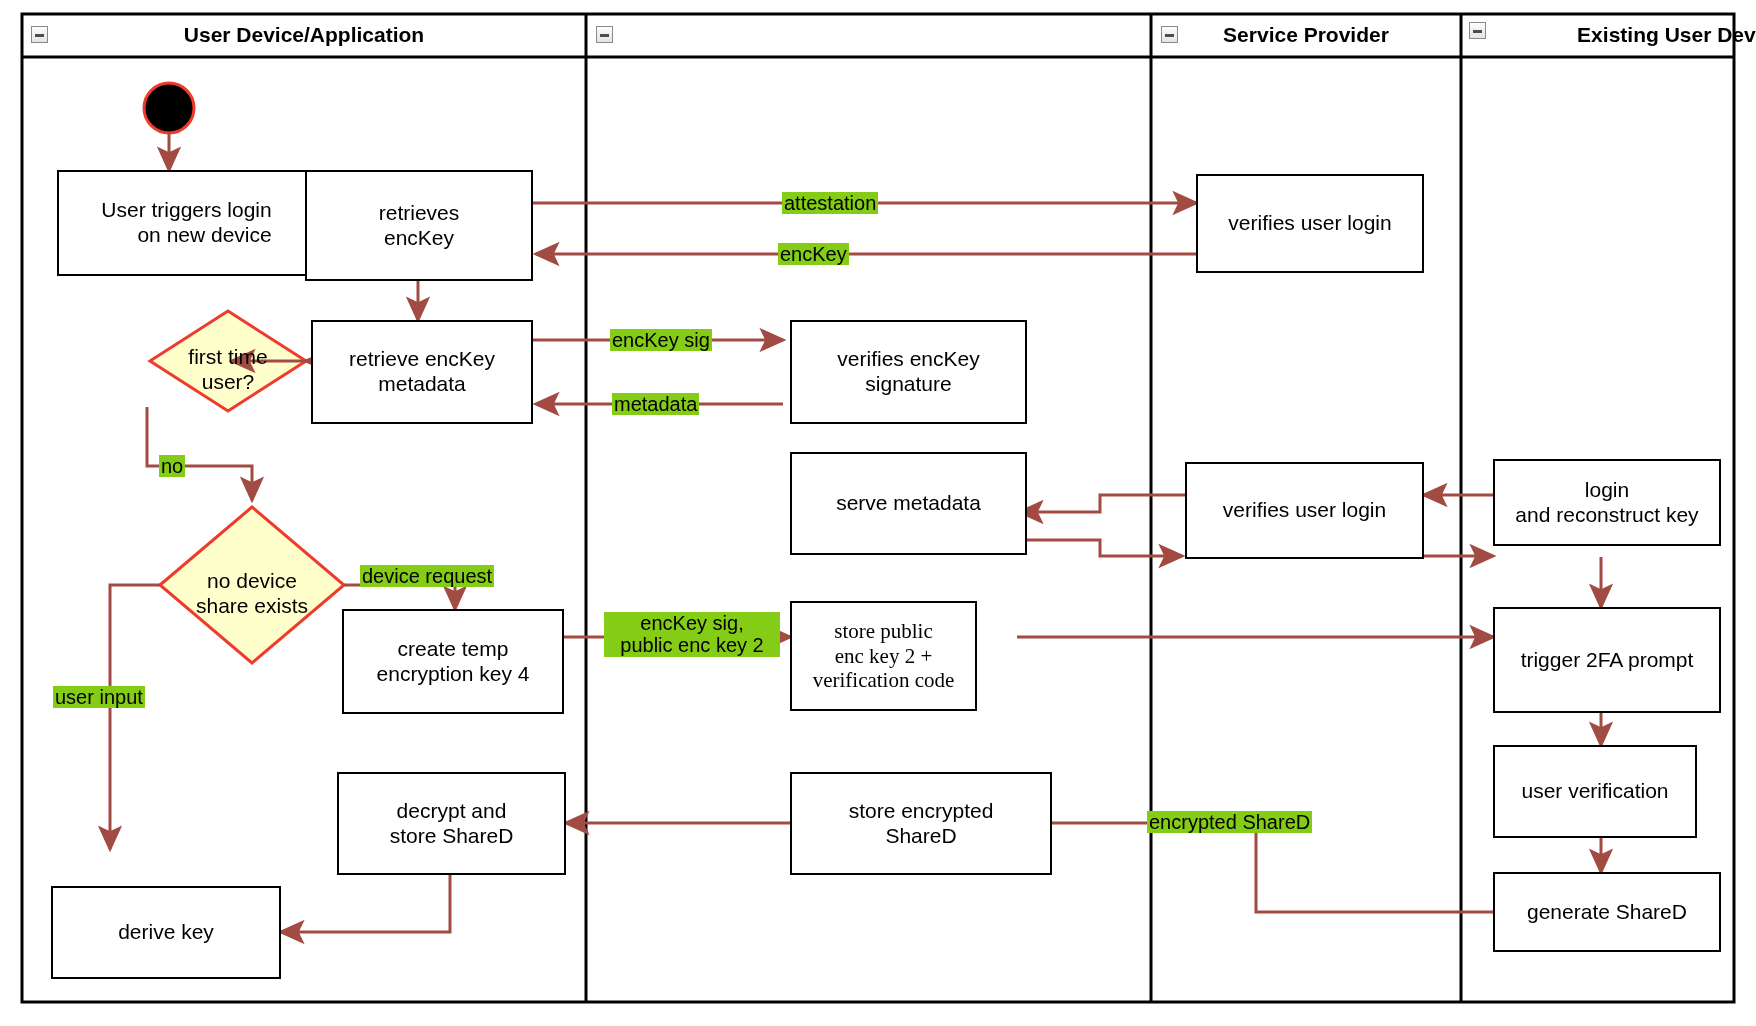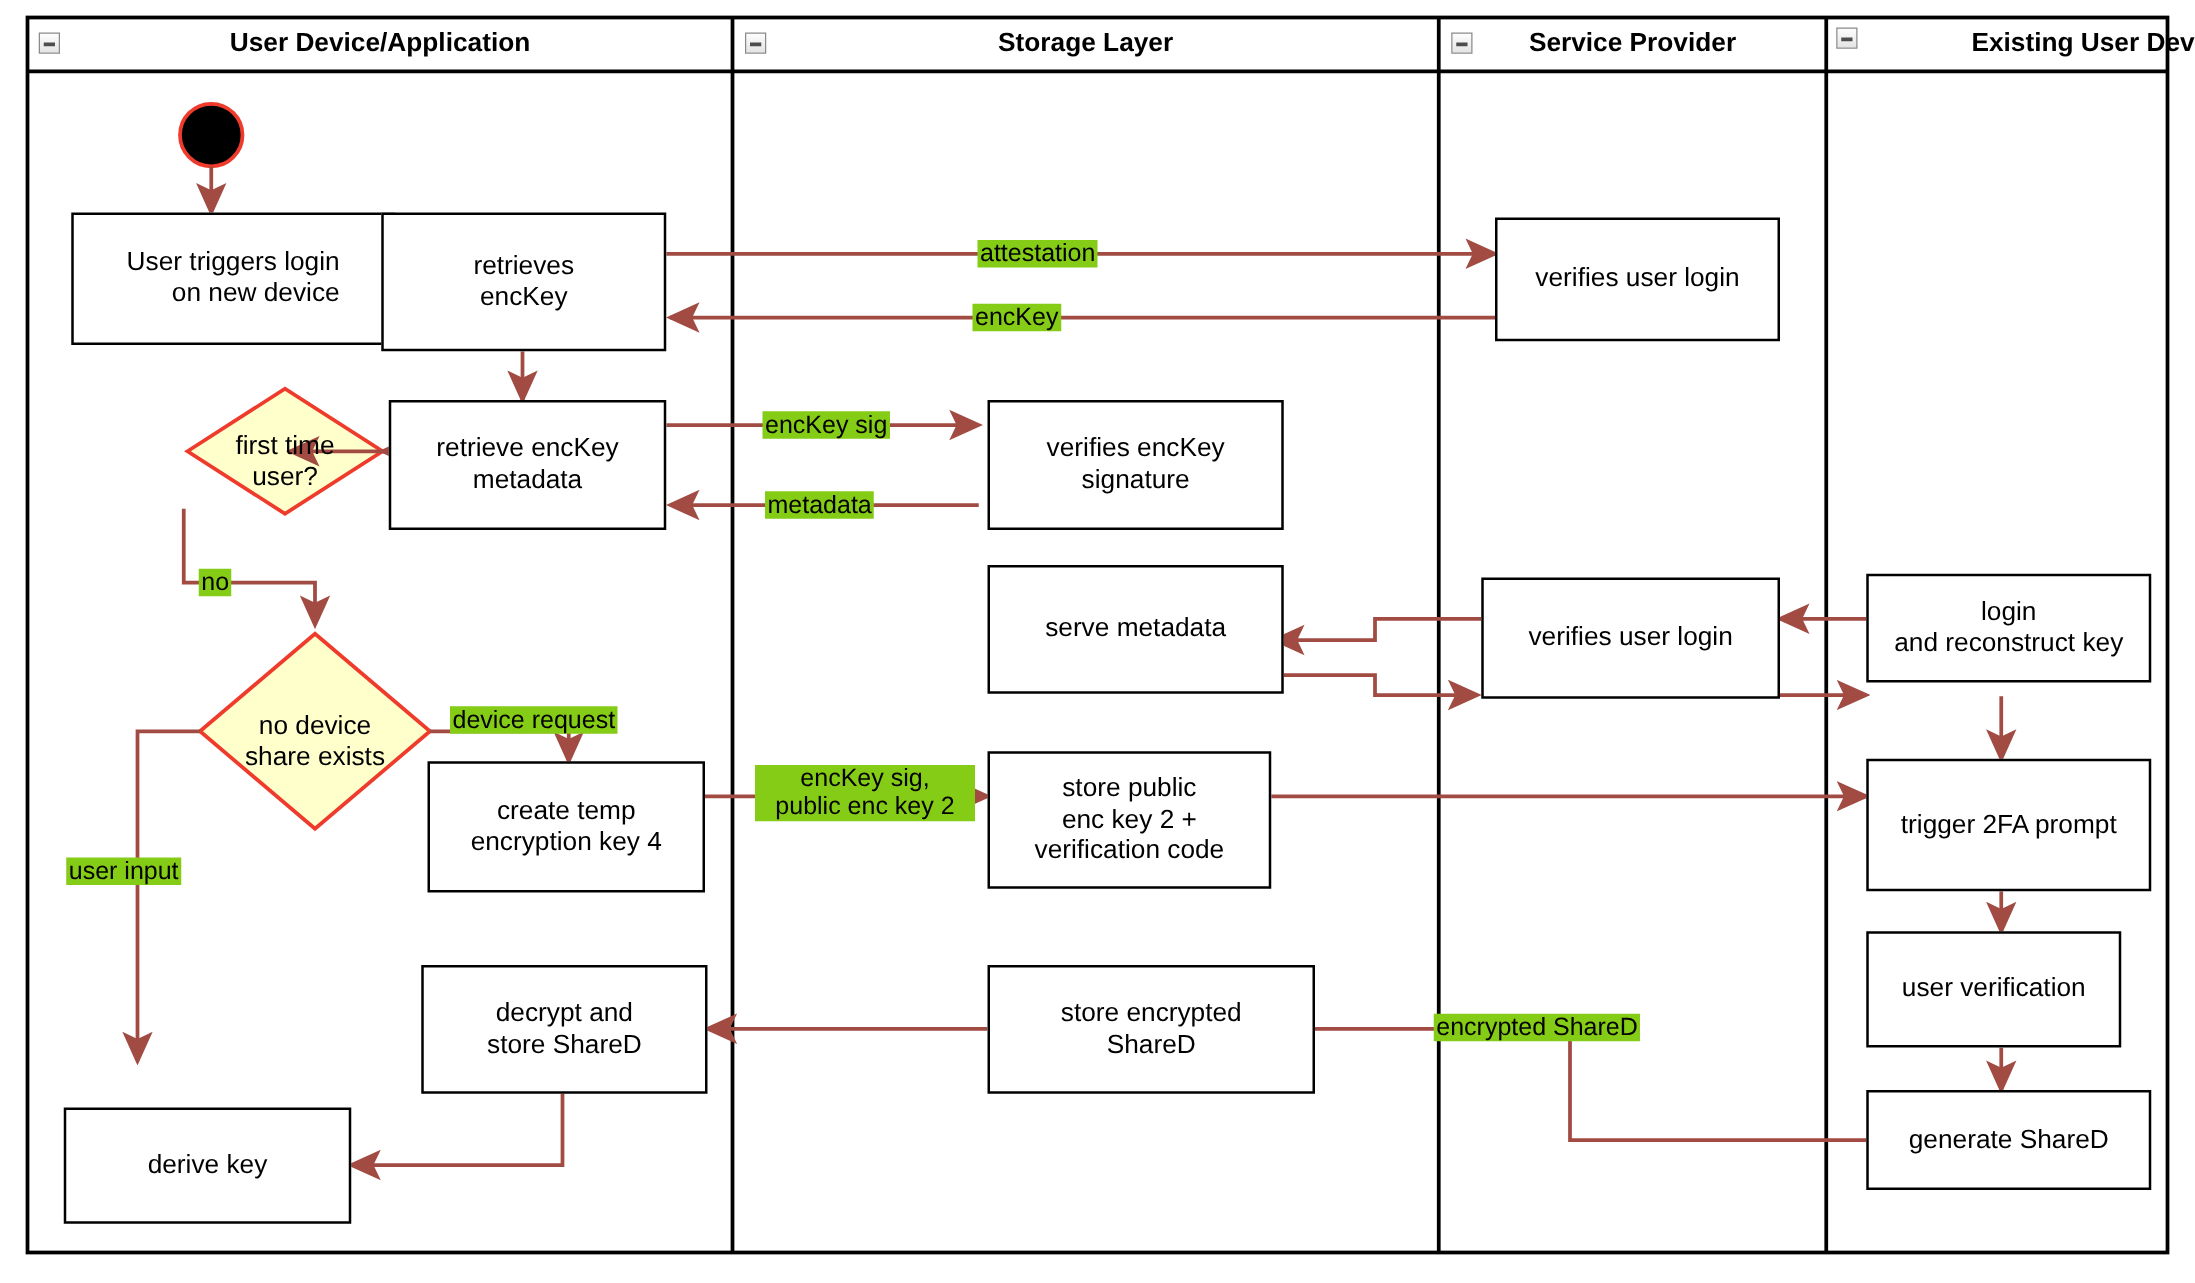--- a/index.html
+++ b/index.html
@@ -181,21 +181,20 @@
         <path d="M 0 0.6 L 12 6 L 0 11.4 L 2.6 6 Z" fill="#a14b43"></path>
       </marker>
     </defs>
     <path d="M 305 361 L 232 361" stroke="#a14b43" stroke-width="3" fill="none" marker-end="url(#arrow-red2)"></path>
   </svg>
 
   <div class="collapse-icon" style="left:31px; top:26px;"></div>
   <div class="lane-title" style="left:22px; top:24px; width:564px;">User Device/Application</div>
 
   <div class="collapse-icon" style="left:596px; top:26px;"></div>
-  <div class="lane-title" style="left:586px; top:24px; width:565px;">Storage Layer</div>
 
   <div class="collapse-icon" style="left:1161px; top:26px;"></div>
   <div class="lane-title" style="left:1151px; top:24px; width:310px;">Service Provider</div>
 
   <div class="collapse-icon" style="left:1469px; top:22px;"></div>
   <div class="lane-title" style="left:1556px; top:24px; width:250px; text-align:center;">Existing User Device</div>
 
   <div class="node action" style="left:57px; top:170px; width:259px; height:106px;text-align:right;">User triggers login
 on new device</div>
 
@@ -217,21 +216,21 @@
   <div class="node action" style="left:337px; top:772px; width:229px; height:103px;">decrypt and
 store ShareD</div>
 
   <div class="node action" style="left:51px; top:886px; width:230px; height:93px;">derive key</div>
 
   <div class="node action" style="left:790px; top:320px; width:237px; height:104px;">verifies encKey
 signature</div>
 
   <div class="node action" style="left:790px; top:452px; width:237px; height:103px;">serve metadata</div>
 
-  <div class="node action" style="left:790px; top:601px; width:227px; height:110px;">store public
+  <div class="node action" style="left:790px; top:601px; width:187px; height:110px;font-family:Liberation Serif, serif;">store public
 enc key 2 +
 verification code</div>
 
   <div class="node action" style="left:790px; top:772px; width:262px; height:103px;">store encrypted
 ShareD</div>
 
   <div class="node action" style="left:1196px; top:174px; width:228px; height:99px;">verifies user login</div>
 
   <div class="node action" style="left:1185px; top:462px; width:239px; height:97px;">verifies user login</div>
 

